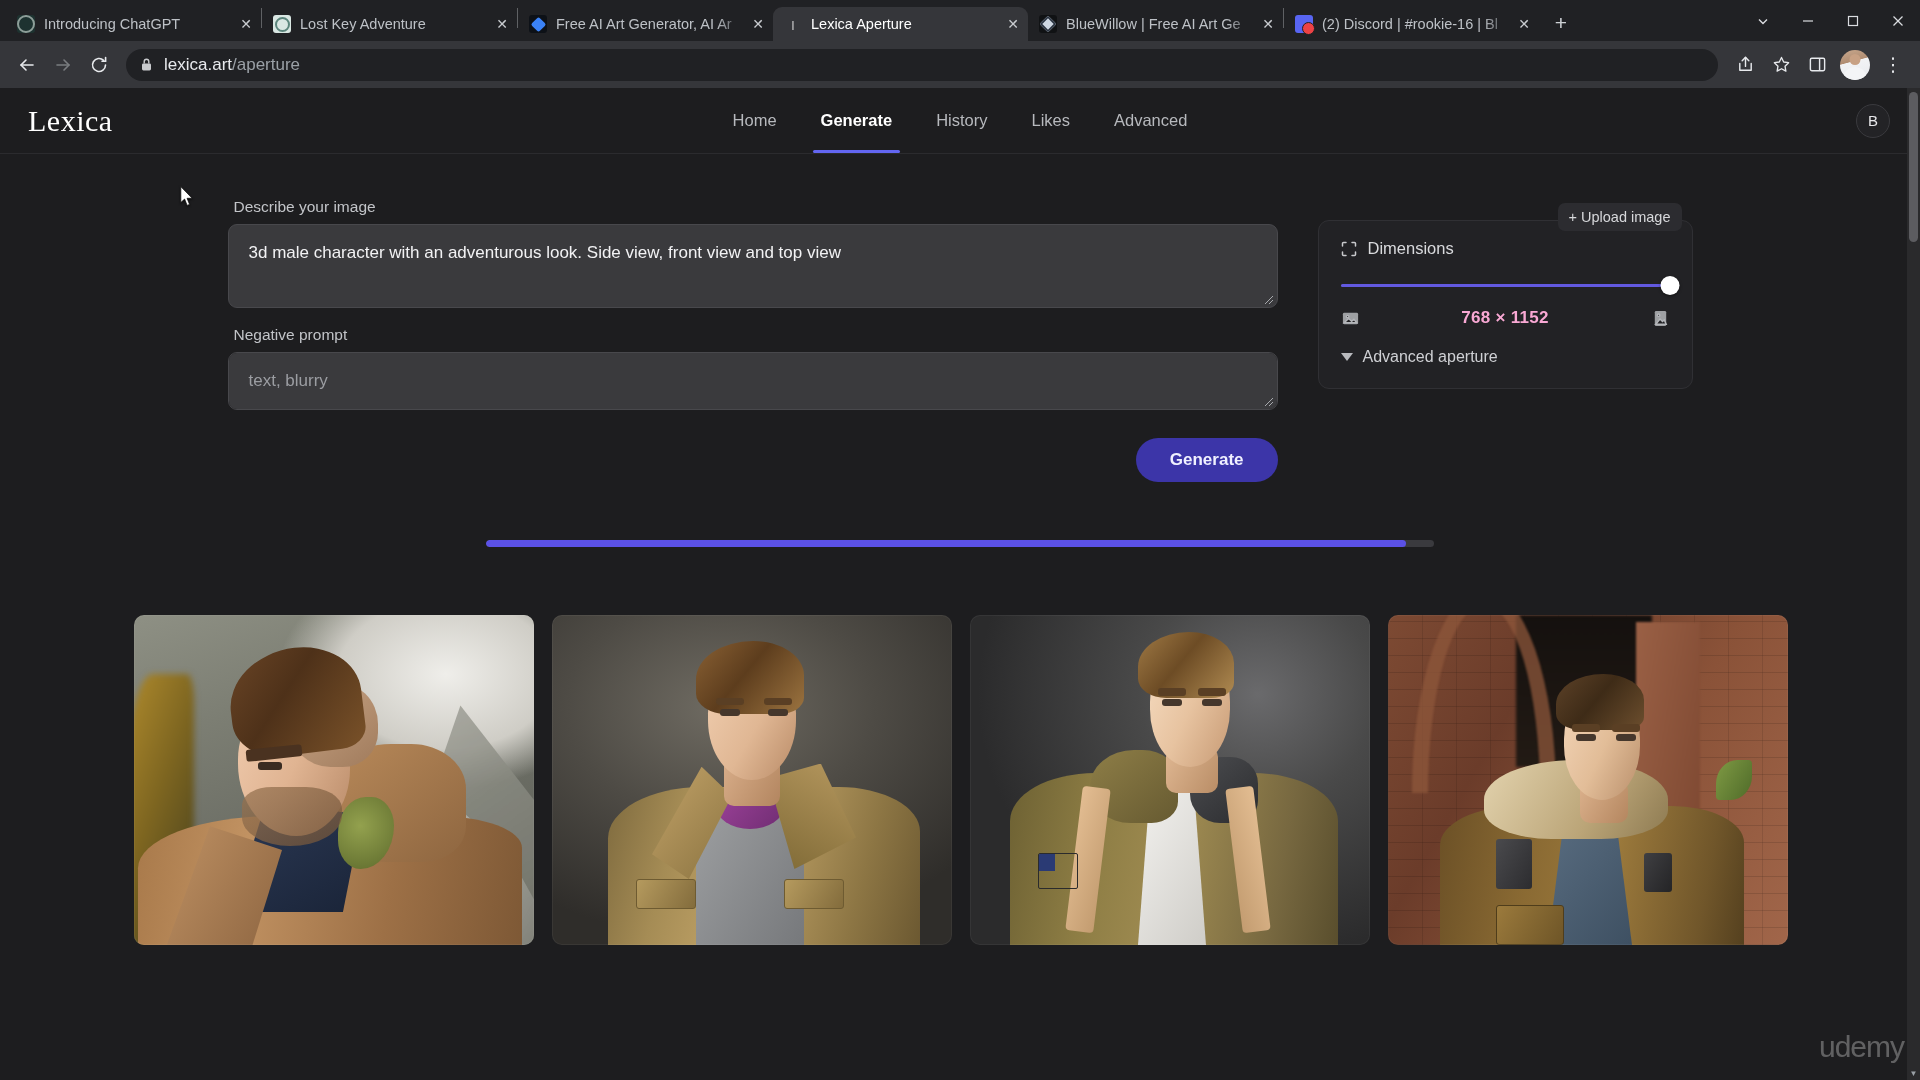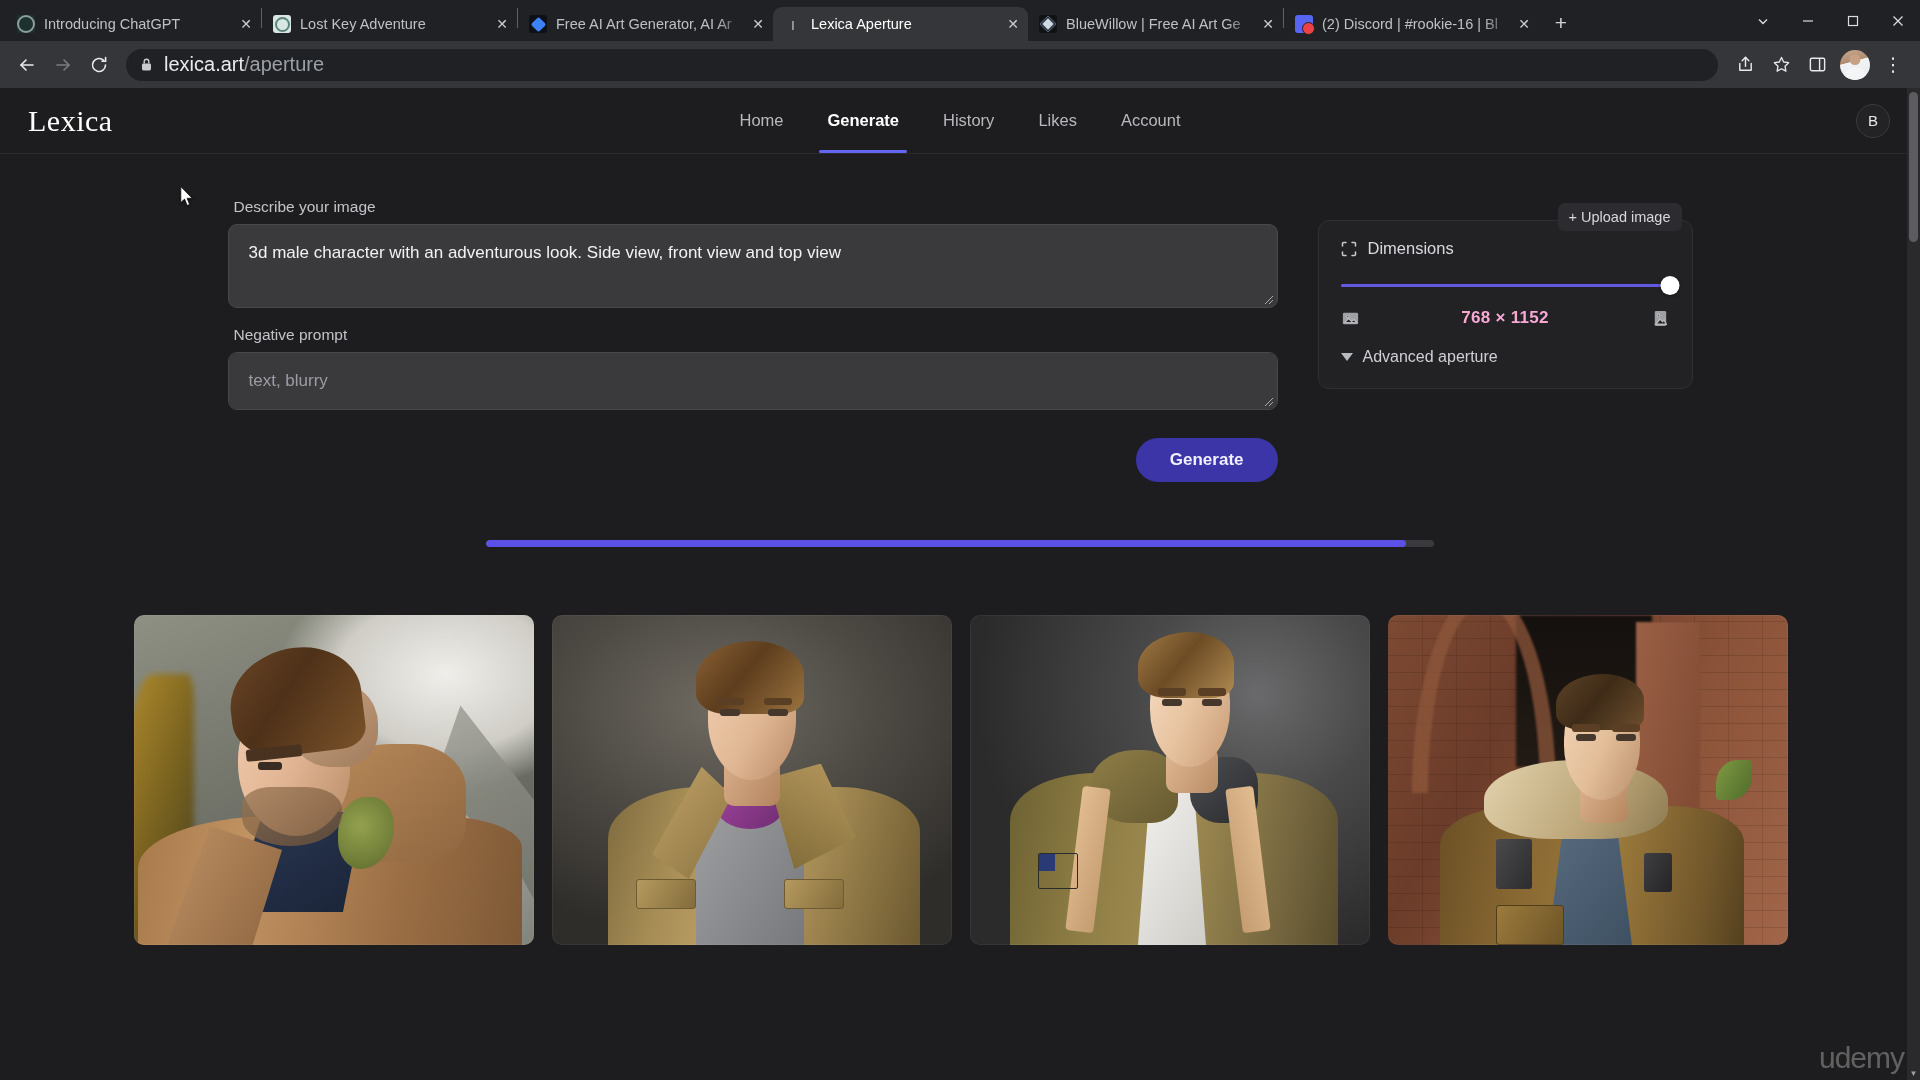--- a/index.html
+++ b/index.html
@@ -93,21 +93,21 @@
   }
   .navbtn{
     width:34px;height:34px;border-radius:50%; display:flex;
     align-items:center; justify-content:center; color:#e8eaed;
     flex:0 0 34px;
   }
   .navbtn.disabled{ color:#7a7d80; }
   .omnibox{
     flex:1 1 auto; height:32px; background:#202124; border-radius:16px;
     display:flex; align-items:center; padding:0 14px; margin:0 8px;
-    gap:11px; font-size:20px; position:relative;
+    gap:11px; font-size:17px; position:relative;
   }
   .omnibox .url{ color:#e8eaed; white-space:nowrap; }
   .omnibox .url .path{ color:#9aa0a6; }
   .tb-icon{
     width:34px;height:34px;border-radius:50%;display:flex;
     align-items:center;justify-content:center;color:#e8eaed;flex:0 0 34px;
   }
   .avatar-btn{
     width:30px;height:30px;border-radius:50%;flex:0 0 30px;
     background:linear-gradient(165deg,#c9a98e 0%,#b08d72 38%,#f2f3f5 40%,#e8eaee 100%);
@@ -528,21 +528,21 @@
     left:48%; top:50%; width:12%; height:13%;
     background:linear-gradient(120deg,#dcb28d,#b4865f);
   }
 
   .card-shadowframe{
     position:absolute; inset:0; border-radius:10px;
     box-shadow:inset 0 0 0 1px rgba(255,255,255,.05);
     pointer-events:none;
   }
   .wm-udemy{
-    position:absolute; right:16px; bottom:5px; z-index:60;
+    position:absolute; right:16px; bottom:16px; z-index:60;
     font-size:30px; color:rgba(255,255,255,.30);
     font-family:"Liberation Sans", sans-serif; letter-spacing:-1px;
     pointer-events:none;
   }
 
   
   .pg-scrollbar{
     position:absolute; right:0; top:0; width:13px; height:100%;
     background:#2a2a2c;
   }
@@ -685,21 +685,21 @@
 <div class="page">
   <div class="page-scroll">
 
     <div class="lex-nav">
       <div class="lex-logo">Lexica</div>
       <div class="lex-links">
         <div class="lex-link">Home</div>
         <div class="lex-link active">Generate</div>
         <div class="lex-link">History</div>
         <div class="lex-link">Likes</div>
-        <div class="lex-link">Account</div>
+        <div class="lex-link">Advanced</div>
       </div>
       <div class="lex-avatar">B</div>
     </div>
 
     <div class="cursor">
       <svg width="14" height="21" viewBox="0 0 14 21">
           <path d="M0.8 0.6 L0.8 16.6 L4.6 13.1 L7.1 19.4 L9.6 18.4 L7.1 12.3 L12.2 12.3 Z" fill="#ffffff" stroke="#111" stroke-width="0.8"></path>
         </svg>
     </div>
 

